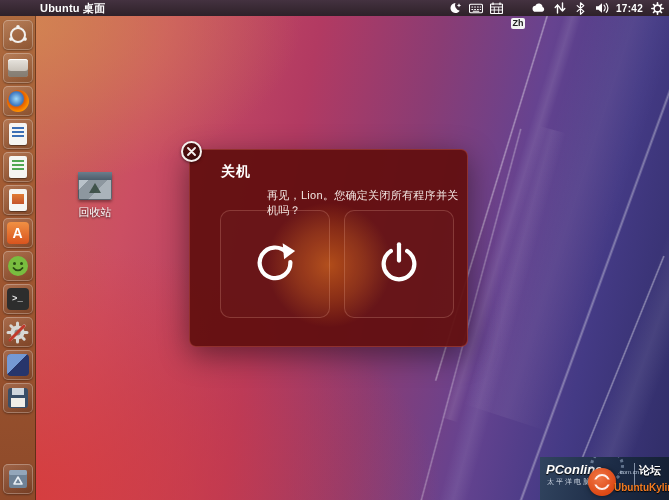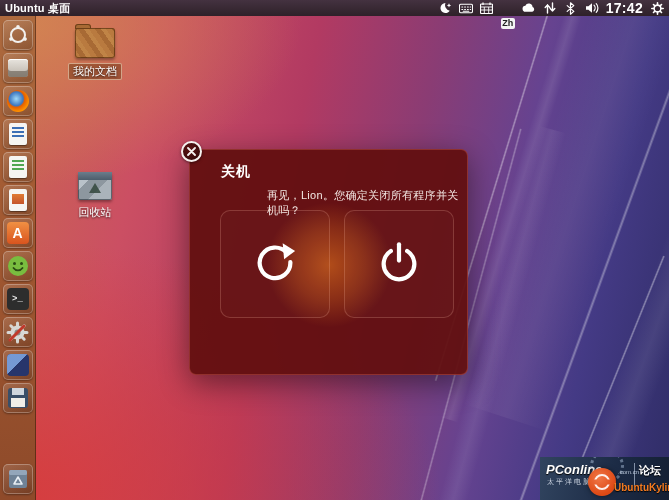--- a/index.html
+++ b/index.html
@@ -21,26 +21,26 @@
   .s5{left:610px;top:-30px;width:4px;height:560px;transform:rotate(20deg);opacity:.45;}
   .s6{left:626px;top:40px;width:44px;height:620px;transform:rotate(20deg);opacity:.10;}
   .s7{left:580px;top:240px;width:3px;height:440px;transform:rotate(22deg);opacity:.5;}
   .s8{left:540px;top:-90px;width:90px;height:520px;transform:rotate(18deg);opacity:.07;}
   
   #menubar{
     position:absolute; left:0; top:0; width:669px; height:16px; z-index:30;
     background:linear-gradient(#443240,#2e2129); color:#fff;
     display:flex; align-items:center; font-size:11px;
   }
-  #menubar .title{ font-weight:bold; padding-left:5px; letter-spacing:.2px; }
+  #menubar .title{ font-weight:bold; padding-left:5px; letter-spacing:.2px;margin-left:35px; }
   #tray{ margin-left:auto; display:flex; align-items:center; gap:7px; padding-right:5px; }
   .tray-ic{ width:14px; height:13px; display:flex; align-items:center; justify-content:center; cursor:default; }
   .tray-ic svg{ display:block; }
   .zh-badge{ background:#f4f4f4; color:#222; font-size:9px; font-weight:bold; padding:0 2px; border-radius:2px; line-height:11px; height:11px;margin-top:30px; }
-  .clock{ font-size:14px; font-weight:bold; letter-spacing:.3px; }
+  .clock{ font-size:10px; font-weight:bold; letter-spacing:.3px; }
   
   #launcher{
     position:absolute; left:0; top:16px; width:36px; height:484px; z-index:25;
     background:linear-gradient(to bottom,#ad6a3e 0%,#a15831 45%,#8e4a2a 100%);
     border-right:1px solid rgba(40,10,0,.45);
     display:flex; flex-direction:column; align-items:center; padding-top:4px;
   }
   .ltile{
     width:30px; height:30px; border-radius:5px; margin-bottom:3px; flex:0 0 auto;
     background:linear-gradient(155deg,rgba(255,255,255,.14),rgba(0,0,0,.18));
@@ -71,21 +71,21 @@
   .ic-folder{ width:40px; height:30px; border-radius:3px 3px 3px 3px; position:relative;
     background:repeating-linear-gradient(55deg,#b97a3f 0 5px,#a86a34 5px 10px, #c08446 10px 14px);
     box-shadow:inset 0 0 0 1px rgba(70,35,5,.6), 0 2px 3px rgba(0,0,0,.35); }
   .ic-folder::before{ content:""; position:absolute; left:0; top:-4px; width:16px; height:5px; background:#a86a34; border-radius:3px 3px 0 0; box-shadow:inset 0 0 0 1px rgba(70,35,5,.6); }
   .ic-firefox-big{ width:36px; height:36px; border-radius:50%; background:radial-gradient(circle at 42% 38%, #b9e4fb 0%, #3d77c0 36%, #e66000 46%, #ff9400 74%, #b34800 100%); box-shadow:0 2px 4px rgba(0,0,0,.4); }
   .ic-recycle{ width:34px; height:28px; background:linear-gradient(135deg,#b9c2c9 0 30%,#8d979f 30% 60%,#aab3ba 60%); border-radius:2px; position:relative; box-shadow:inset 0 0 0 1px rgba(40,50,60,.6), 0 2px 3px rgba(0,0,0,.35); }
   .ic-recycle::before{ content:""; position:absolute; left:0; right:0; top:0; height:8px; background:linear-gradient(#6b7d8c,#4d5d6b); }
   .ic-recycle::after{ content:""; position:absolute; left:11px; top:11px; width:0; height:0; border-left:6px solid transparent; border-right:6px solid transparent; border-bottom:10px solid rgba(50,70,60,.85); }
   
   #dialog{
-    position:absolute; left:189px; top:149px; width:279px; height:226px; z-index:40;
+    position:absolute; left:189px; top:149px; width:279px; height:198px; z-index:40;
     background:rgba(98,15,15,.94); border:1px solid rgba(255,130,110,.28); border-radius:7px;
     box-shadow:0 8px 30px rgba(0,0,0,.45);
   }
   #dialog .glow{ position:absolute; left:50%; top:115px; width:130px; height:130px; transform:translate(-50%,-50%);
     background:radial-gradient(circle, rgba(240,125,30,.55) 0%, rgba(240,125,30,.25) 40%, rgba(240,125,30,0) 68%); border-radius:50%; pointer-events:none; }
   #dialog .dlg-title{ position:absolute; left:31px; top:13px; color:#fff; font-size:14px; font-weight:bold; letter-spacing:1px; }
   #dialog .dlg-msg{ position:absolute; left:31px; top:38px; color:#f3e7e3; font-size:11px; letter-spacing:.3px;margin-left:46px; }
   .dlg-close{
     position:absolute; left:-9px; top:-9px; width:21px; height:21px; border-radius:50%;
     background:radial-gradient(circle at 40% 35%, #5a1212, #2c0707); border:2px solid #f4f0ee;
@@ -265,24 +265,20 @@
       <span class="glyph">
         <svg width="22" height="22" viewBox="0 0 22 22">
             <rect x="2" y="4" width="18" height="16" rx="2" fill="#6f8296"></rect>
             <rect x="2" y="2" width="18" height="5" rx="1.5" fill="#93a6ba"></rect>
             <path d="M11 9l4 7h-8z" fill="none" stroke="#e8eef4" stroke-width="1.6" stroke-linejoin="round"></path>
           </svg>
       </span>
     </div>
   </div>
 
-  <div class="dicon" style="left:64px; top:28px; width:62px;">
-    <span class="ic-folder"></span>
-    <span class="lbl selected">我的文档</span>
-  </div>
   <div class="dicon" style="left:62px; top:172px; width:66px;">
     <span class="ic-recycle"></span>
     <span class="lbl">回收站</span>
   </div>
 
   <div id="dialog">
     <div class="glow"></div>
     <div class="dlg-close">
       <svg width="9" height="9" viewBox="0 0 9 9">
           <path d="M1 1l7 7M8 1 1 8" stroke="#f4f0ee" stroke-width="1.8" stroke-linecap="round"></path>

